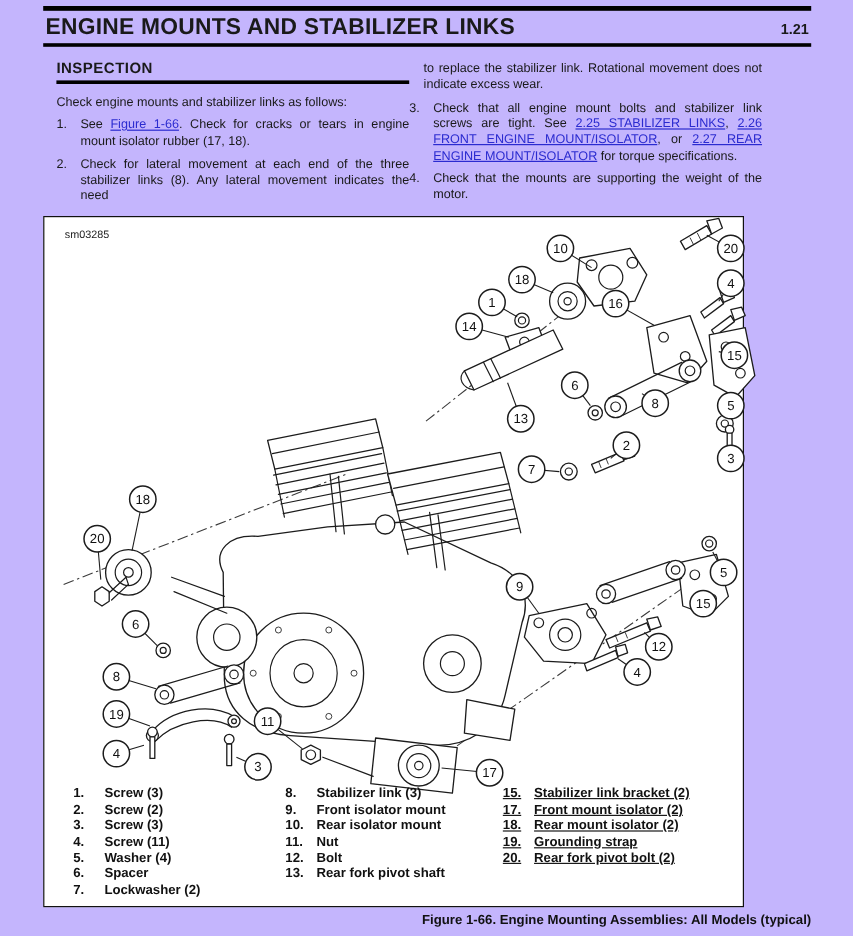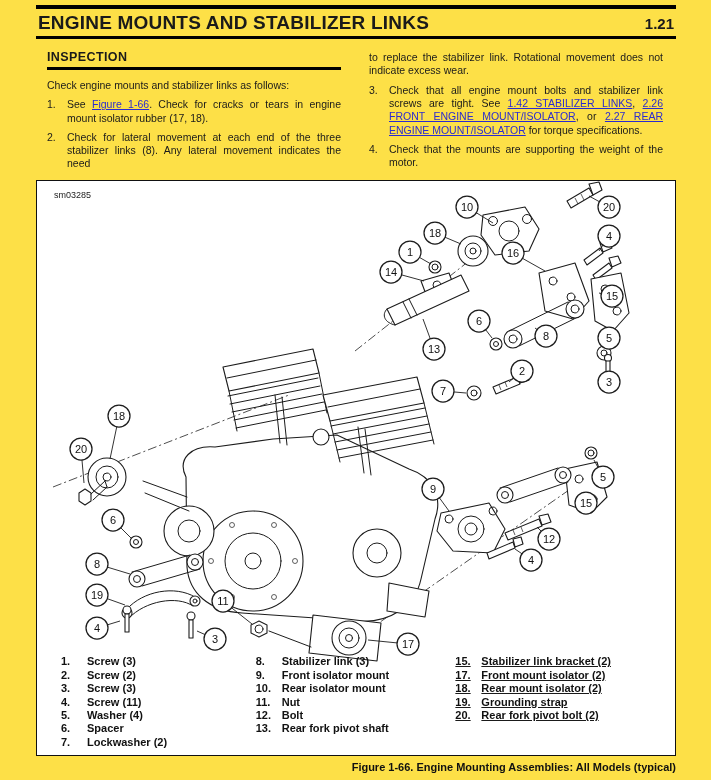--- a/index.html
+++ b/index.html
@@ -1,39 +1,39 @@
 <!DOCTYPE html>
 <html><head>
 <meta charset="utf-8">
 <style>
   html,body { margin:0; padding:0; background:#e8e8e8; }
   .page {
-    width:711px; height:780px; background:#fde047; position:relative;
+    width:711px; height:780px; background:#c4b5fd; position:relative;
     font-family:"Liberation Sans", sans-serif; color:#1a1a1a; overflow:hidden;
   }
   .inner { margin:0 35px 0 36px; width:640px; }
   .rule-top { height:4px; background:#000; margin-top:5px; }
   .header-row { display:flex; justify-content:space-between; align-items:baseline; padding:3px 2px 2px 2px; }
   .title { font-size:19px; font-weight:bold; letter-spacing:.2px; }
-  .pagenum { font-size:15px; font-weight:bold; }
+  .pagenum { font-size:12px; font-weight:bold; }
   .rule-mid { height:2.5px; background:#000; }
 
-  .columns { display:flex; gap:28px; padding:12px 11px 0 11px; }
+  .columns { display:flex; padding:12px 11px 0 11px; }
   .col { width:294px; font-size:10.5px; line-height:13.2px; text-align:justify; }
   .section-heading { font-size:12.5px; font-weight:bold; letter-spacing:.4px; }
   .heading-bar { height:3.5px; background:#000; margin:3px 0 9px 0; }
   .intro { margin:0 0 5px 0; }
-  .cont { margin:0 0 7px 0; }
+  .cont { margin:0 0 7px 12px; }
   .step { display:flex; margin-top:6px; }
   .step-num { width:20px; flex:none; }
   .step-text { flex:1; text-align:justify; }
   .xref { color:#2b2bd0; text-decoration:underline; cursor:pointer; }
 
   .figure-box {
-    position:relative; width:640px; height:576px; margin-top:10px;
+    position:relative; width:584px; height:576px; margin-top:10px;
     border:1.5px solid #111; box-sizing:border-box; background:#fff;
   }
   .fig-code { position:absolute; top:9px; left:17px; font-size:9px; color:#222; }
   .art { position:absolute; left:0; top:0; width:637px; height:573px; }
 
   .art .part { fill:#fff; stroke:#1c1c1c; stroke-width:1.1; stroke-linejoin:round; }
   .art .line { fill:none; stroke:#1c1c1c; stroke-width:1; stroke-linecap:round; }
   .art .thin { fill:none; stroke:#1c1c1c; stroke-width:.7; }
   .art .axis { fill:none; stroke:#3a3a3a; stroke-width:.9; stroke-dasharray:9 3 2 3; }
   .art .leader { stroke:#1c1c1c; stroke-width:.9; }
@@ -78,21 +78,21 @@
           <span class="step-num">2.</span>
           <div class="step-text"><span>Check for lateral movement at each end of the three stabilizer links (8). Any lateral movement indicates the need</span></div>
         </div>
       </div>
 
       <div class="col">
         <p class="cont">to replace the stabilizer link. Rotational movement does not indicate excess wear.</p>
 
         <div class="step">
           <span class="step-num">3.</span>
-          <div class="step-text"><span>Check that all engine mount bolts and stabilizer link screws are tight. See </span><a href="#" class="xref">1.42 STABILIZER LINKS</a><span>, </span><a href="#" class="xref">2.26 FRONT ENGINE MOUNT/ISOLATOR</a><span>, or </span><a href="#" class="xref">2.27 REAR ENGINE MOUNT/ISOLATOR</a><span> for torque specifications.</span></div>
+          <div class="step-text"><span>Check that all engine mount bolts and stabilizer link screws are tight. See </span><a href="#" class="xref">2.25 STABILIZER LINKS</a><span>, </span><a href="#" class="xref">2.26 FRONT ENGINE MOUNT/ISOLATOR</a><span>, or </span><a href="#" class="xref">2.27 REAR ENGINE MOUNT/ISOLATOR</a><span> for torque specifications.</span></div>
         </div>
 
         <div class="step">
           <span class="step-num">4.</span>
           <div class="step-text"><span>Check that the mounts are supporting the weight of the motor.</span></div>
         </div>
       </div>
 
     </div>
 

